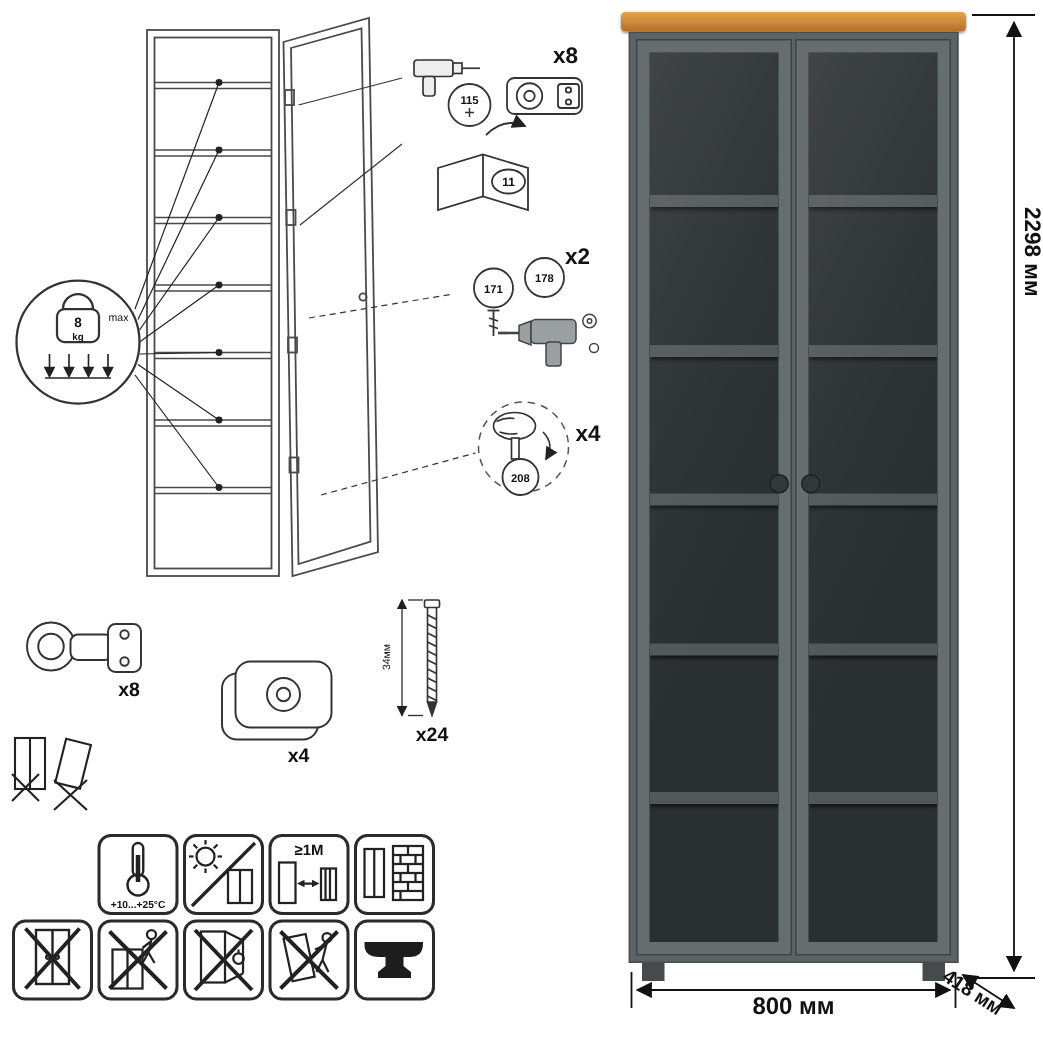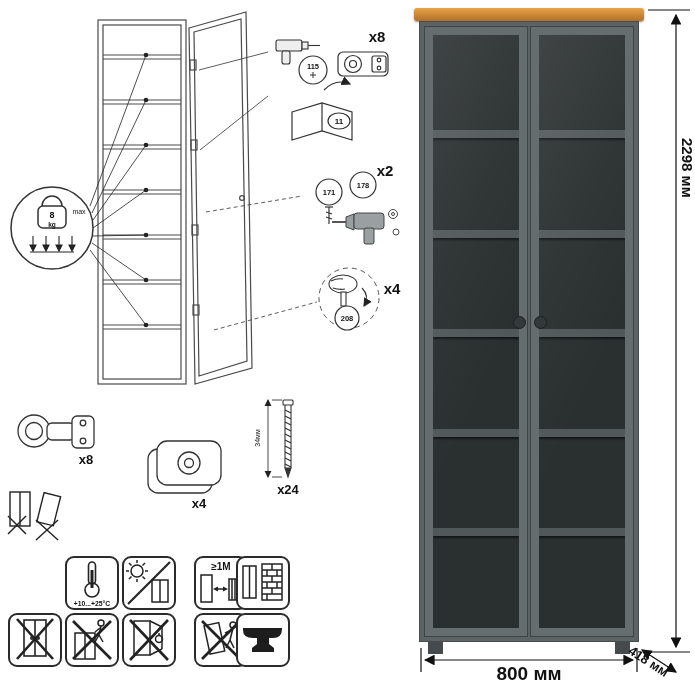--- a/index.html
+++ b/index.html
@@ -32,30 +32,30 @@
   .knob-left{left:94px;}
   .knob-right{left:115px;}
   .foot{position:absolute;top:634px;width:15px;height:12px;background:#454b4d;}
   .foot-left{left:14px;}
   .foot-right{right:14px;}
 
   
   .height-label{position:absolute;left:679px;top:138px;writing-mode:vertical-rl;
                 font-weight:bold;font-size:15px;}
   .width-label{position:absolute;left:454px;top:663px;width:150px;text-align:center;
-               font-weight:bold;font-size:19px;}
+               font-weight:bold;font-size:16px;}
   .depth-label{position:absolute;left:634px;top:643px;font-weight:bold;font-size:13px;
                transform:rotate(33deg);transform-origin:0 0;}
 
   
   .cell{position:absolute;width:54px;height:54px;border:2px solid #2b2b2b;border-radius:9px;
         background:#fff;box-sizing:border-box;}
   .cell svg{width:100%;height:100%;display:block;}
   .r1{top:556px;} .r2{top:613px;}
-  .c1{left:8px;} .c2{left:65px;} .c3{left:122px;} .c4{left:179px;margin-left:15px;} .c5{left:236px;}
+  .c1{left:8px;} .c2{left:65px;} .c3{left:122px;} .c4{left:179px;} .c5{left:236px;}
 </style>
 </head>
 <body>
 
 <div class="page">
 
   <svg style="position:absolute;left:0;top:0;" width="415" height="560" viewBox="0 0 415 560">
     <defs>
       <marker id="ah" markerWidth="8" markerHeight="8" refX="7" refY="4" orient="auto-start-reverse" viewBox="0 0 8 8">
         <path d="M0 0 L8 4 L0 8 Z" fill="#222"></path>

